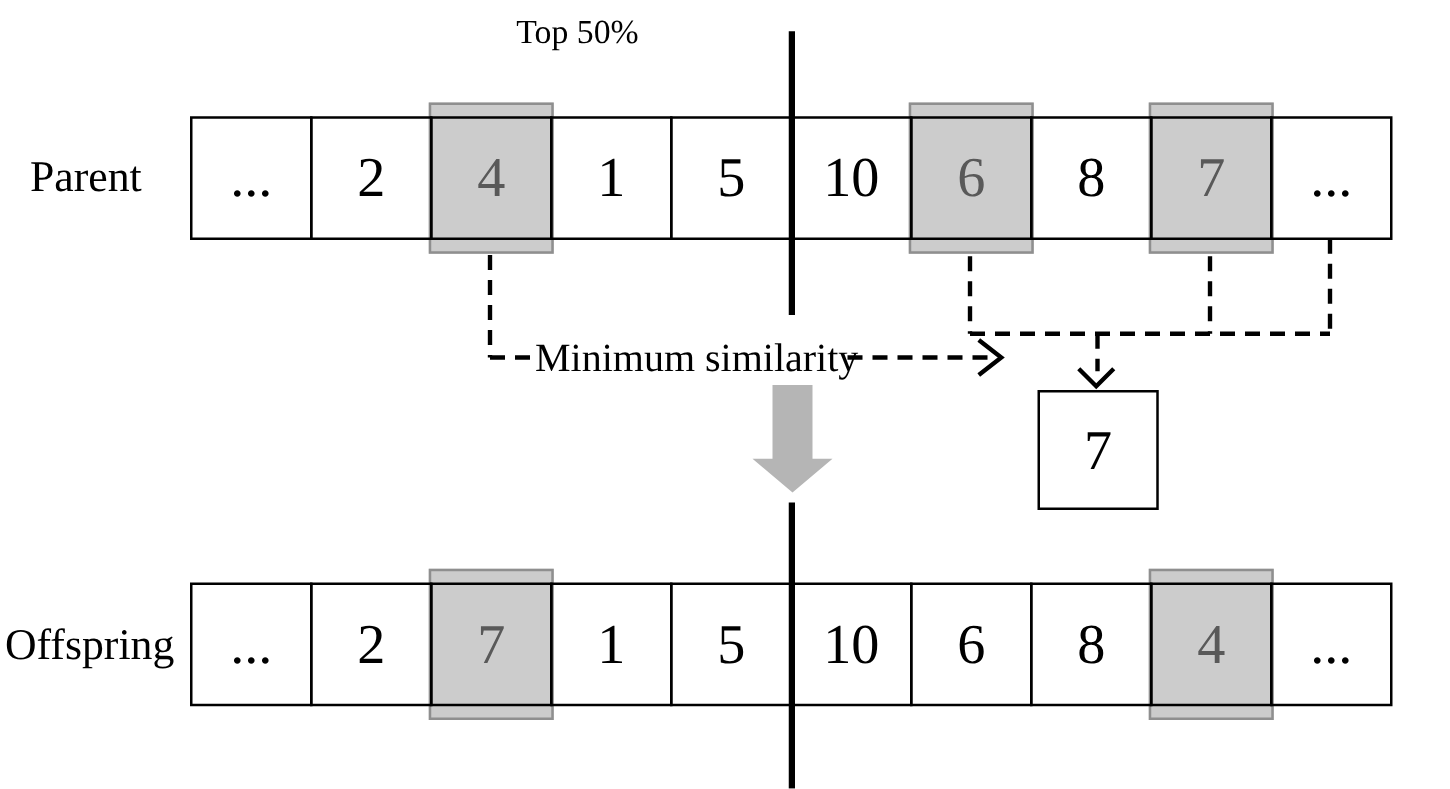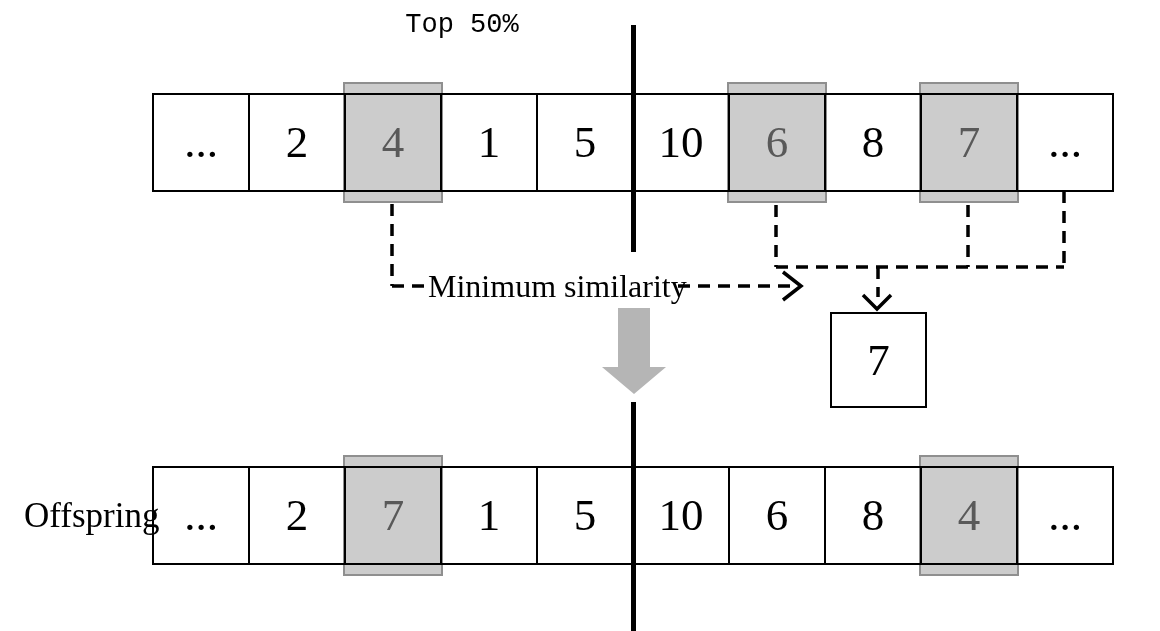--- a/index.html
+++ b/index.html
@@ -1,28 +1,28 @@
 <!DOCTYPE html>
 <html style="--hl-fill: #cccccc; --hl-border: #8f8f8f; --hl-text: #595959; --line: #000000;"><head>
 <meta charset="utf-8">
 <style>
   html,body{margin:0;padding:0;background:#ffffff;}
   #canvas{
     position:relative;width:1160px;height:631px;background:#ffffff;overflow:hidden;
     font-family:"Liberation Serif","DejaVu Serif",serif;color:#000;
   }
-  .toplabel{position:absolute;top:8px;width:200px;text-align:center;font-size:27px;line-height:34px;font-family:Liberation Mono, monospace;}
+  .toplabel{position:absolute;top:8px;width:200px;text-align:center;font-size:27px;line-height:34px;}
   #top-50{left:362px;}
   #last-50{left:744px;}
   .divider{position:absolute;left:631px;width:5px;background:var(--line,#000);}
   #divider-top{top:25px;height:227px;}
   #divider-bottom{top:402px;height:229px;}
   .rowlabel{position:absolute;font-size:35px;line-height:35px;}
   #parent-label{left:24px;top:124px;}
-  #offspring-label{left:4px;top:498px;margin-left:20px;}
+  #offspring-label{left:4px;top:498px;}
   .chrow{position:absolute;left:152px;width:964px;height:121px;}
   #parent-row{top:82px;}
   #offspring-row{top:455px;}
   .hl{
     position:absolute;top:0;height:117px;width:96px;
     background:var(--hl-fill,#ccc);border:2px solid var(--hl-border,#8f8f8f);
     z-index:1;
   }
   .cell{
     position:absolute;top:11px;height:95px;width:94px;border:2px solid var(--line,#000);
@@ -44,20 +44,21 @@
 </head>
 <body>
 
 <div id="canvas">
 
   <div class="toplabel" id="top-50">Top 50%</div>
 
   <div class="divider" id="divider-top"></div>
   <div class="divider" id="divider-bottom"></div>
 
+  <div class="rowlabel" id="parent-label">Parent</div>
   <div class="rowlabel" id="offspring-label">Offspring</div>
 
   <div class="chrow" id="parent-row">
       <div class="hl" style="left: 191px;"></div>
       <div class="hl" style="left: 575px;"></div>
       <div class="hl" style="left: 767px;"></div>
       <div class="cell" style="left: 0px;">...</div>
       <div class="cell" style="left: 96px;">2</div>
       <div class="cell hlc" style="left: 192px;">4</div>
       <div class="cell" style="left: 288px;">1</div>

